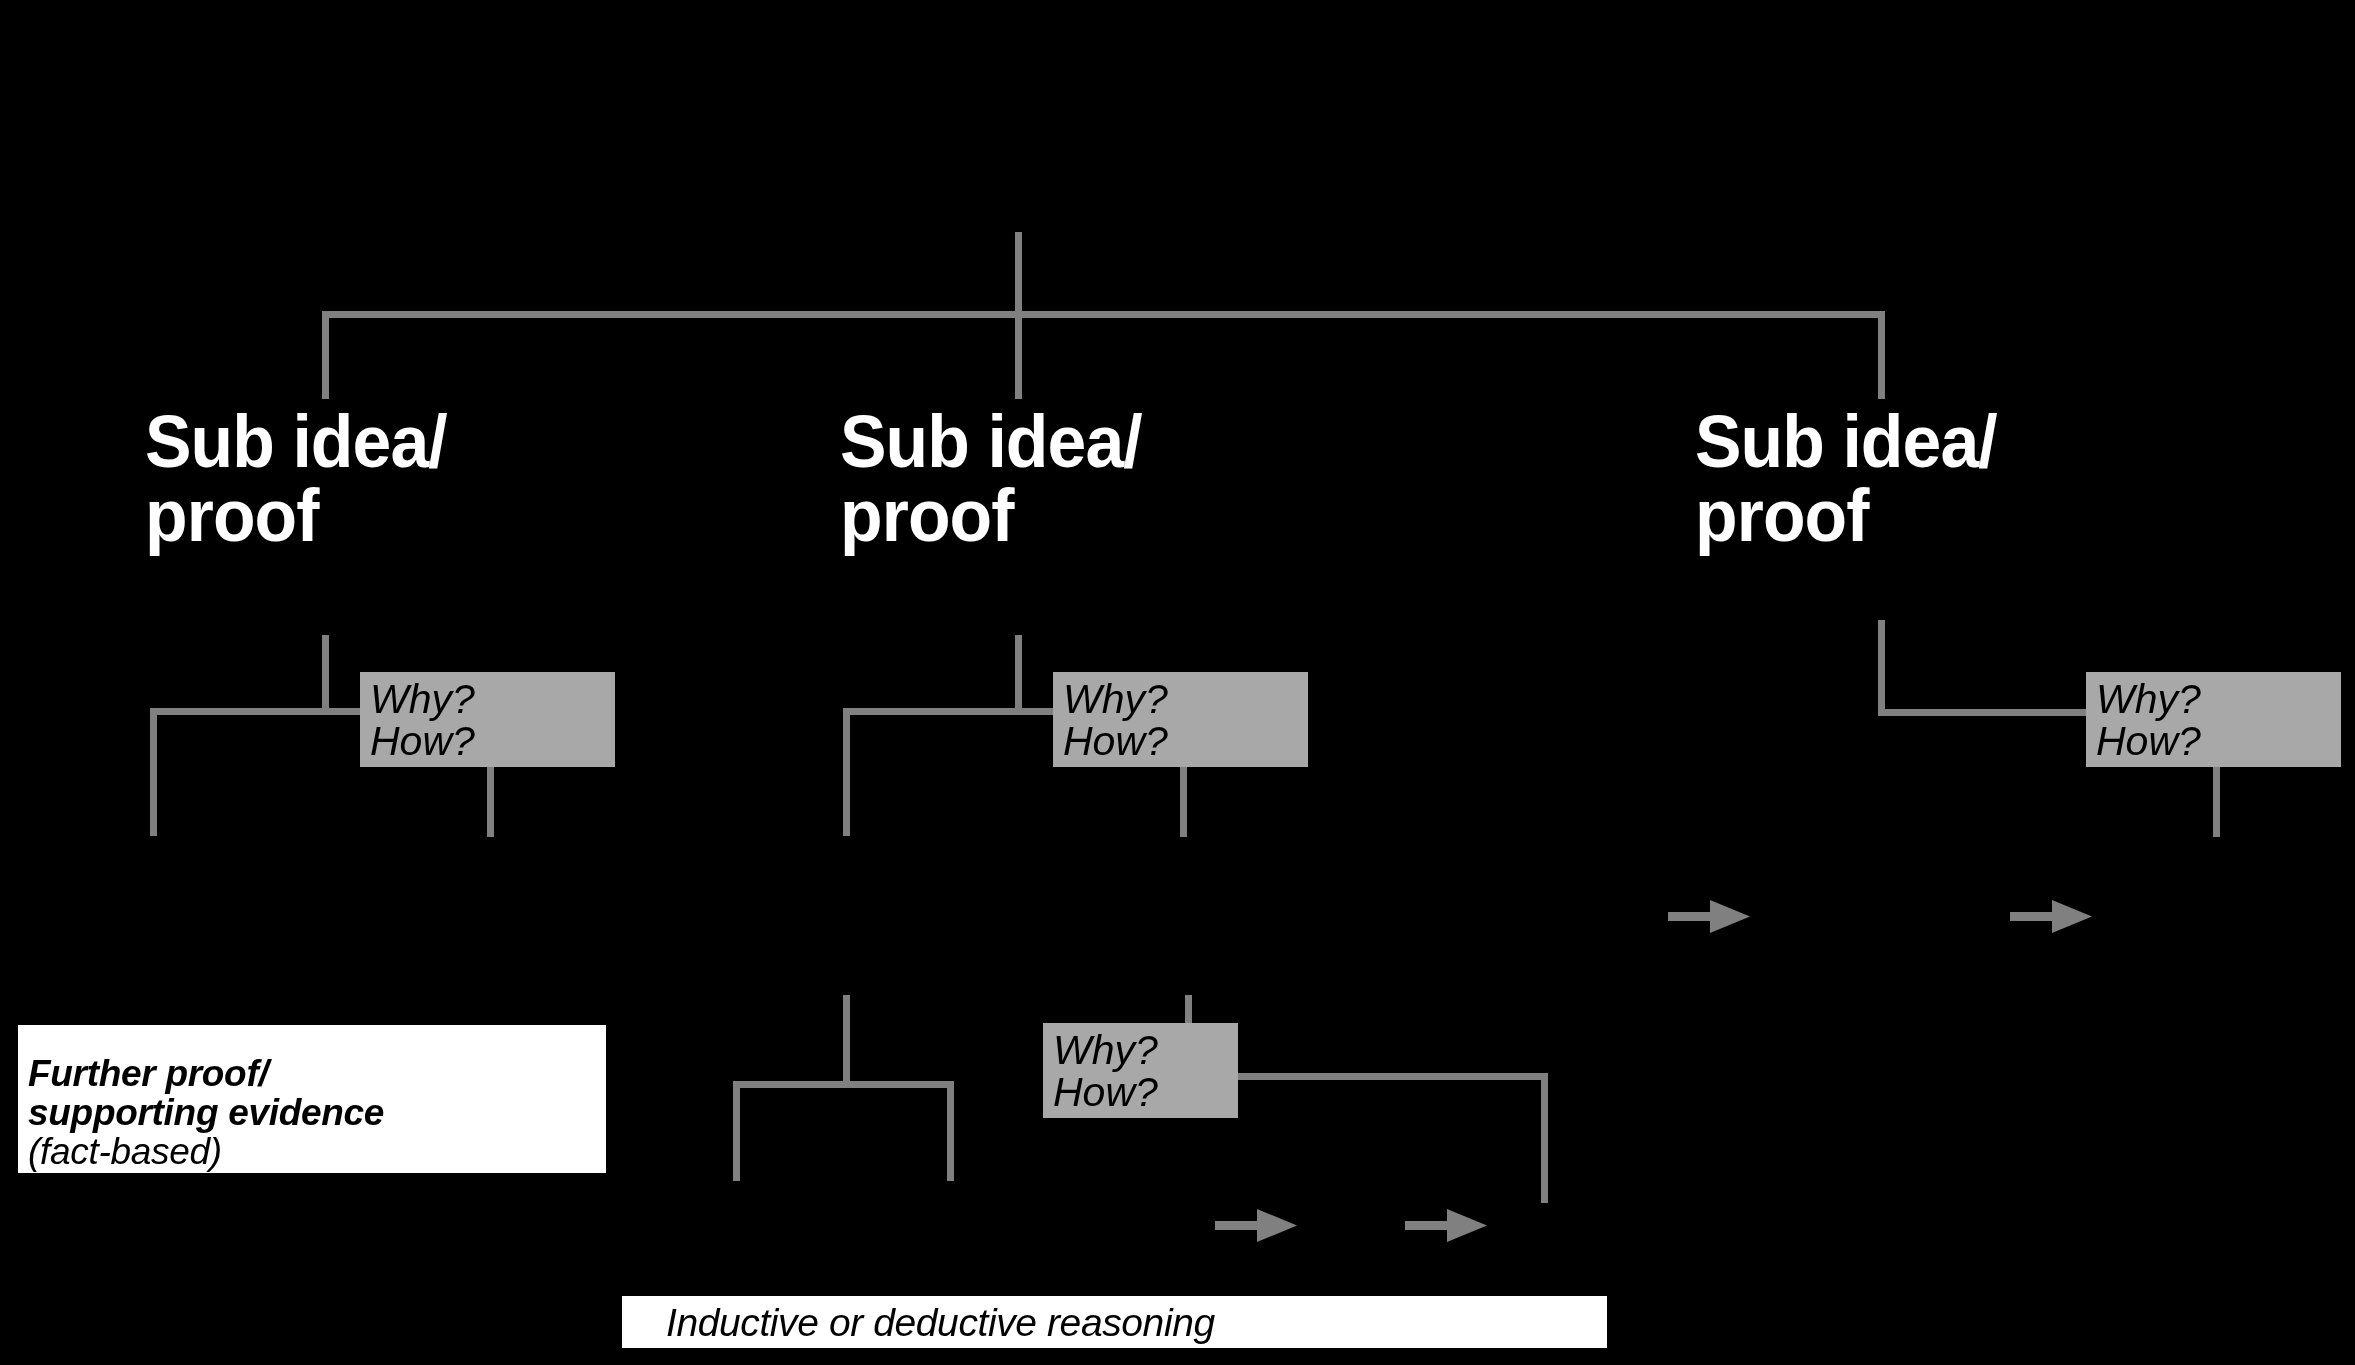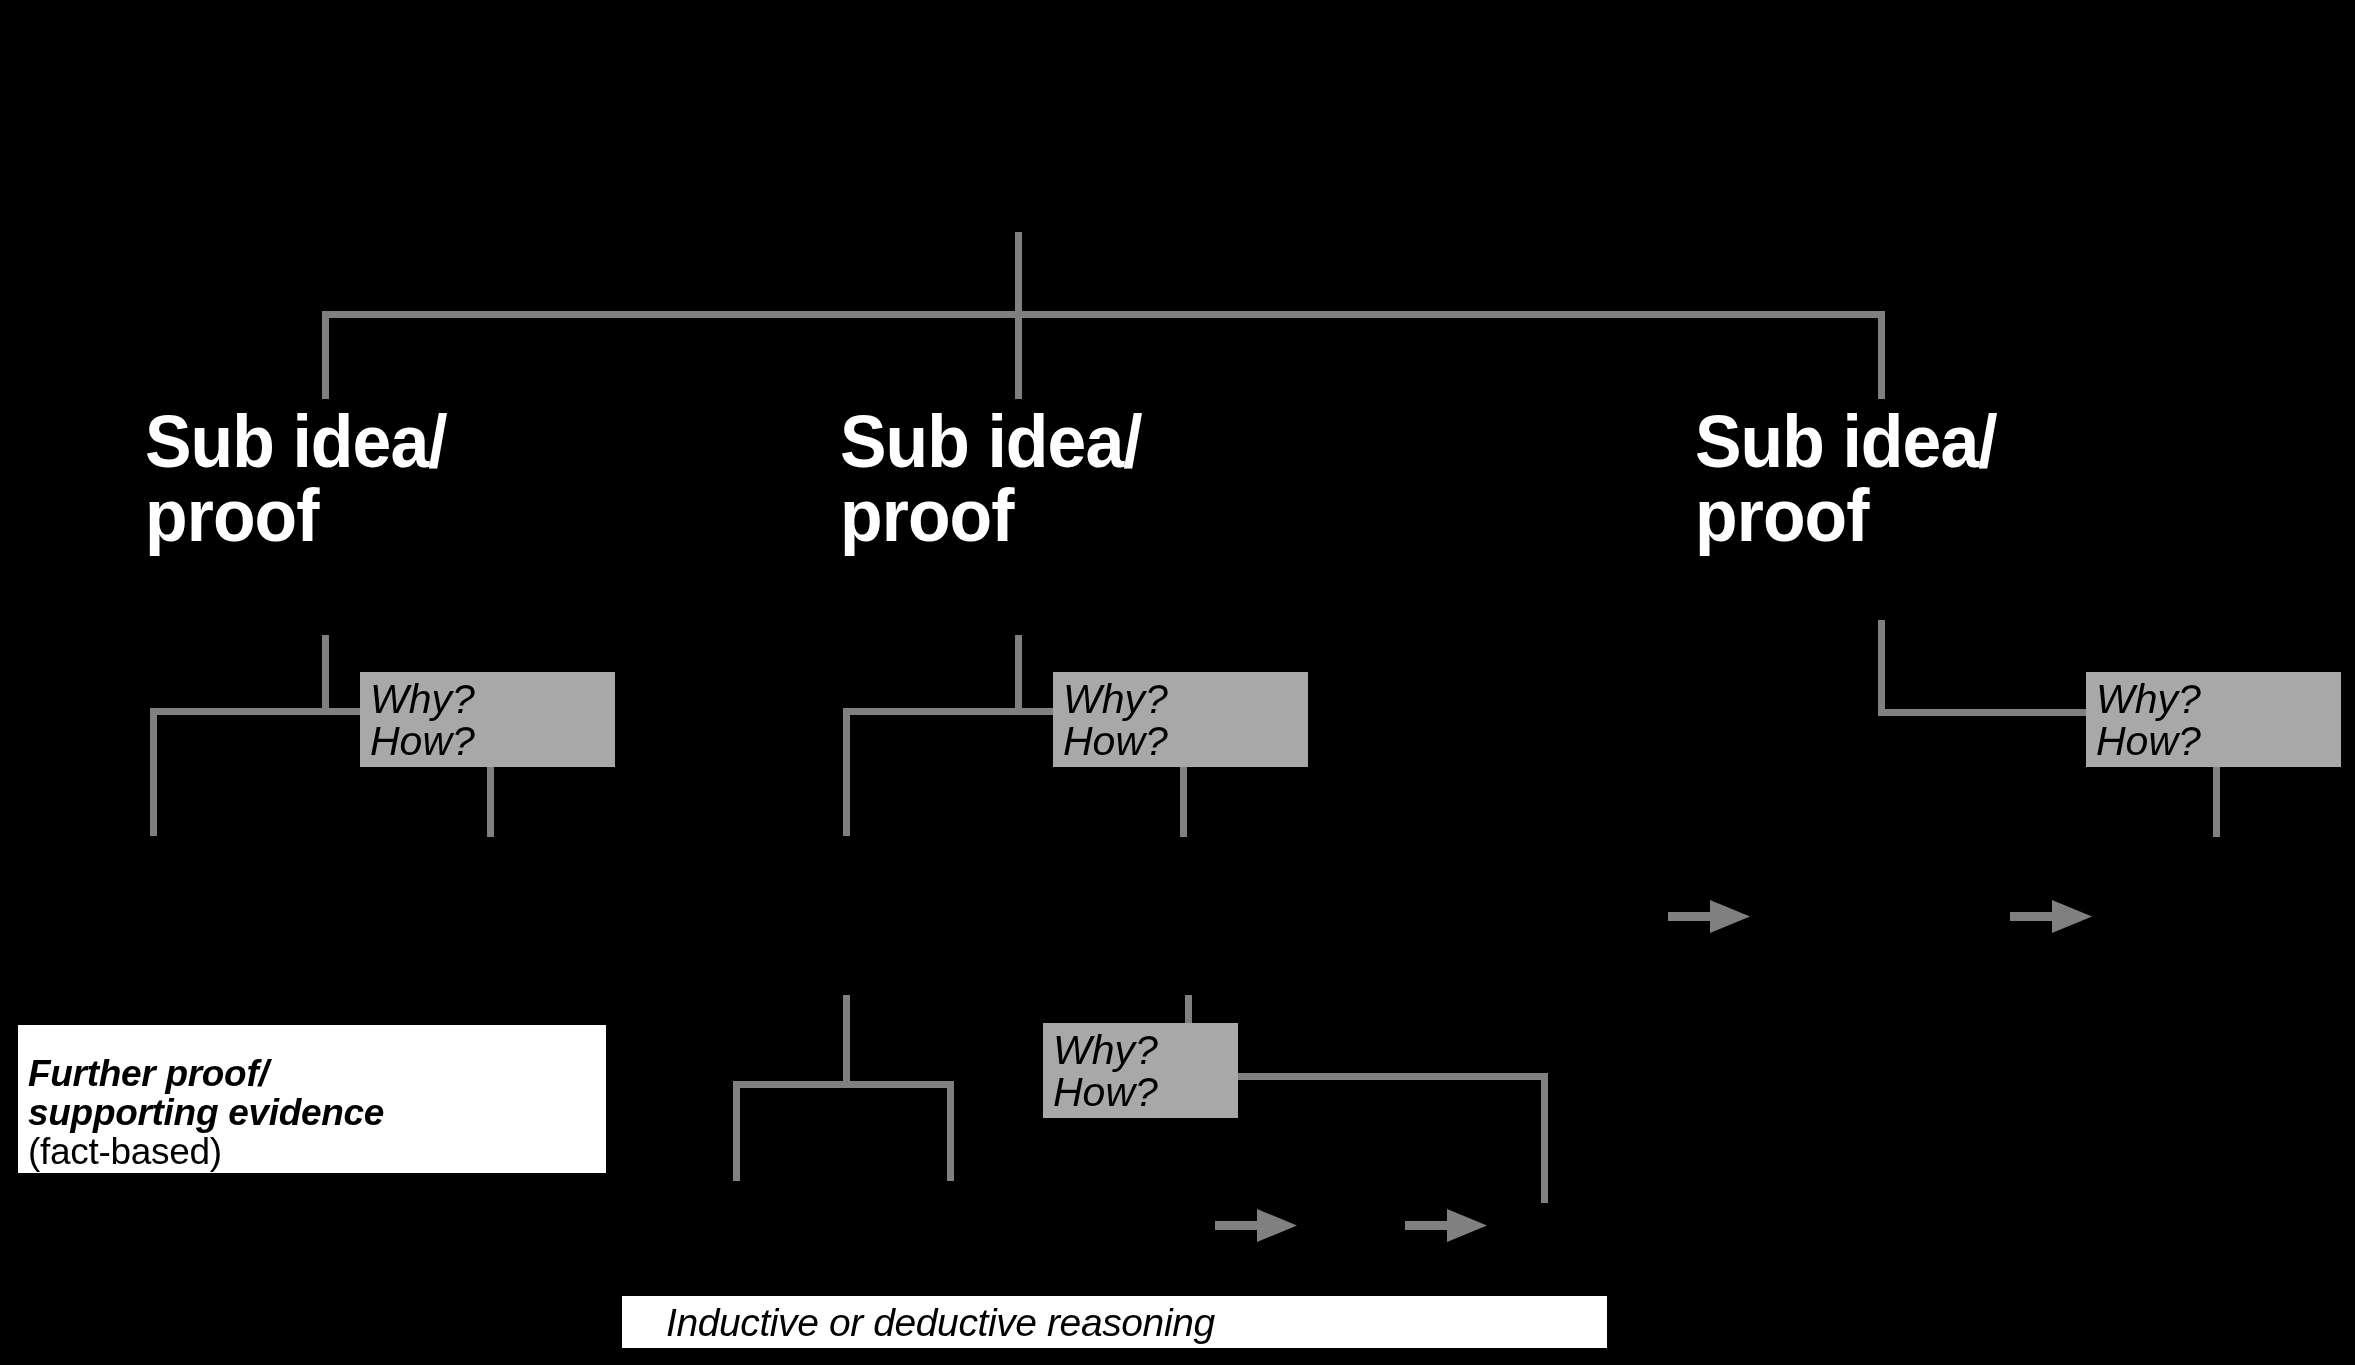--- a/index.html
+++ b/index.html
@@ -55,20 +55,21 @@
     font-style:italic;
     font-size:37px;
     line-height:1.05;
     white-space:pre-line;
     letter-spacing:-0.3px;
     margin-top:20px;
   }
   .wb-note{
     display:block;
     font-weight:400;
+    font-style:italic;
     font-size:37px;
     line-height:1.05;
     letter-spacing:-0.3px;
   }
   .ruleband{
     position:absolute;
     background:#ffffff;
     color:#000000;
     font-style:italic;
     font-size:39px;

